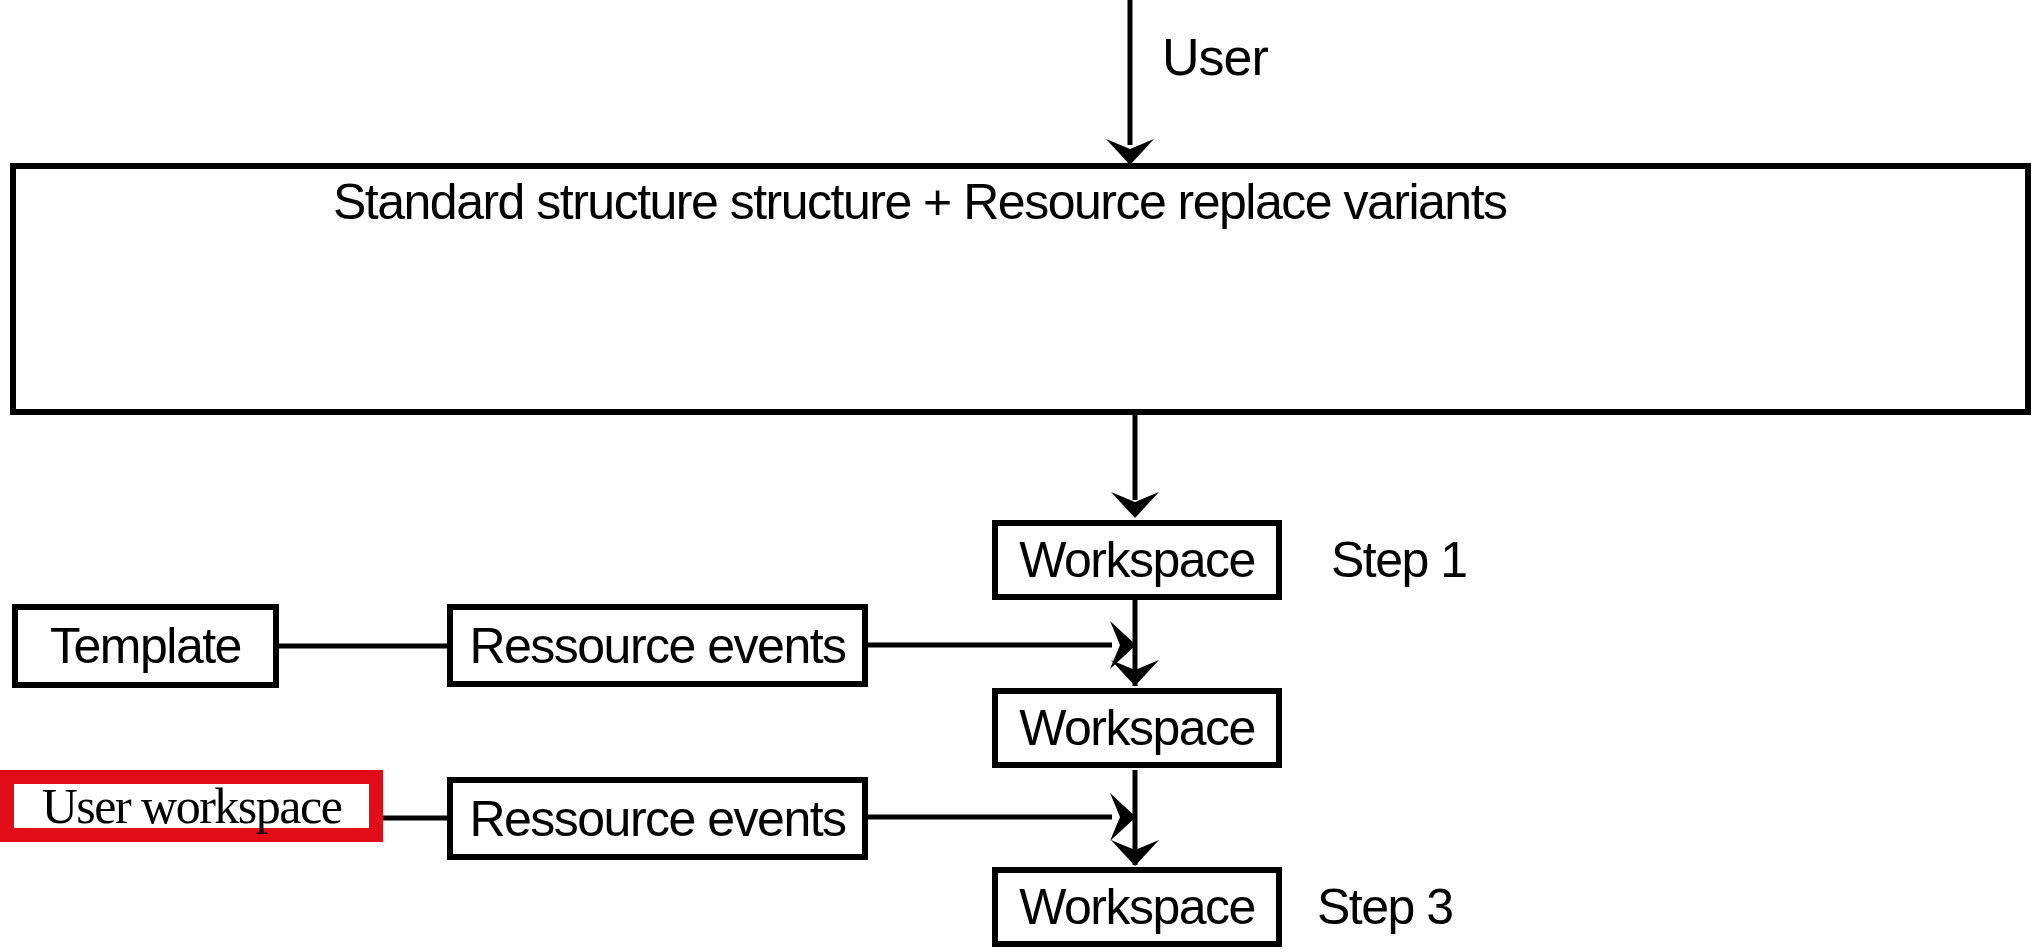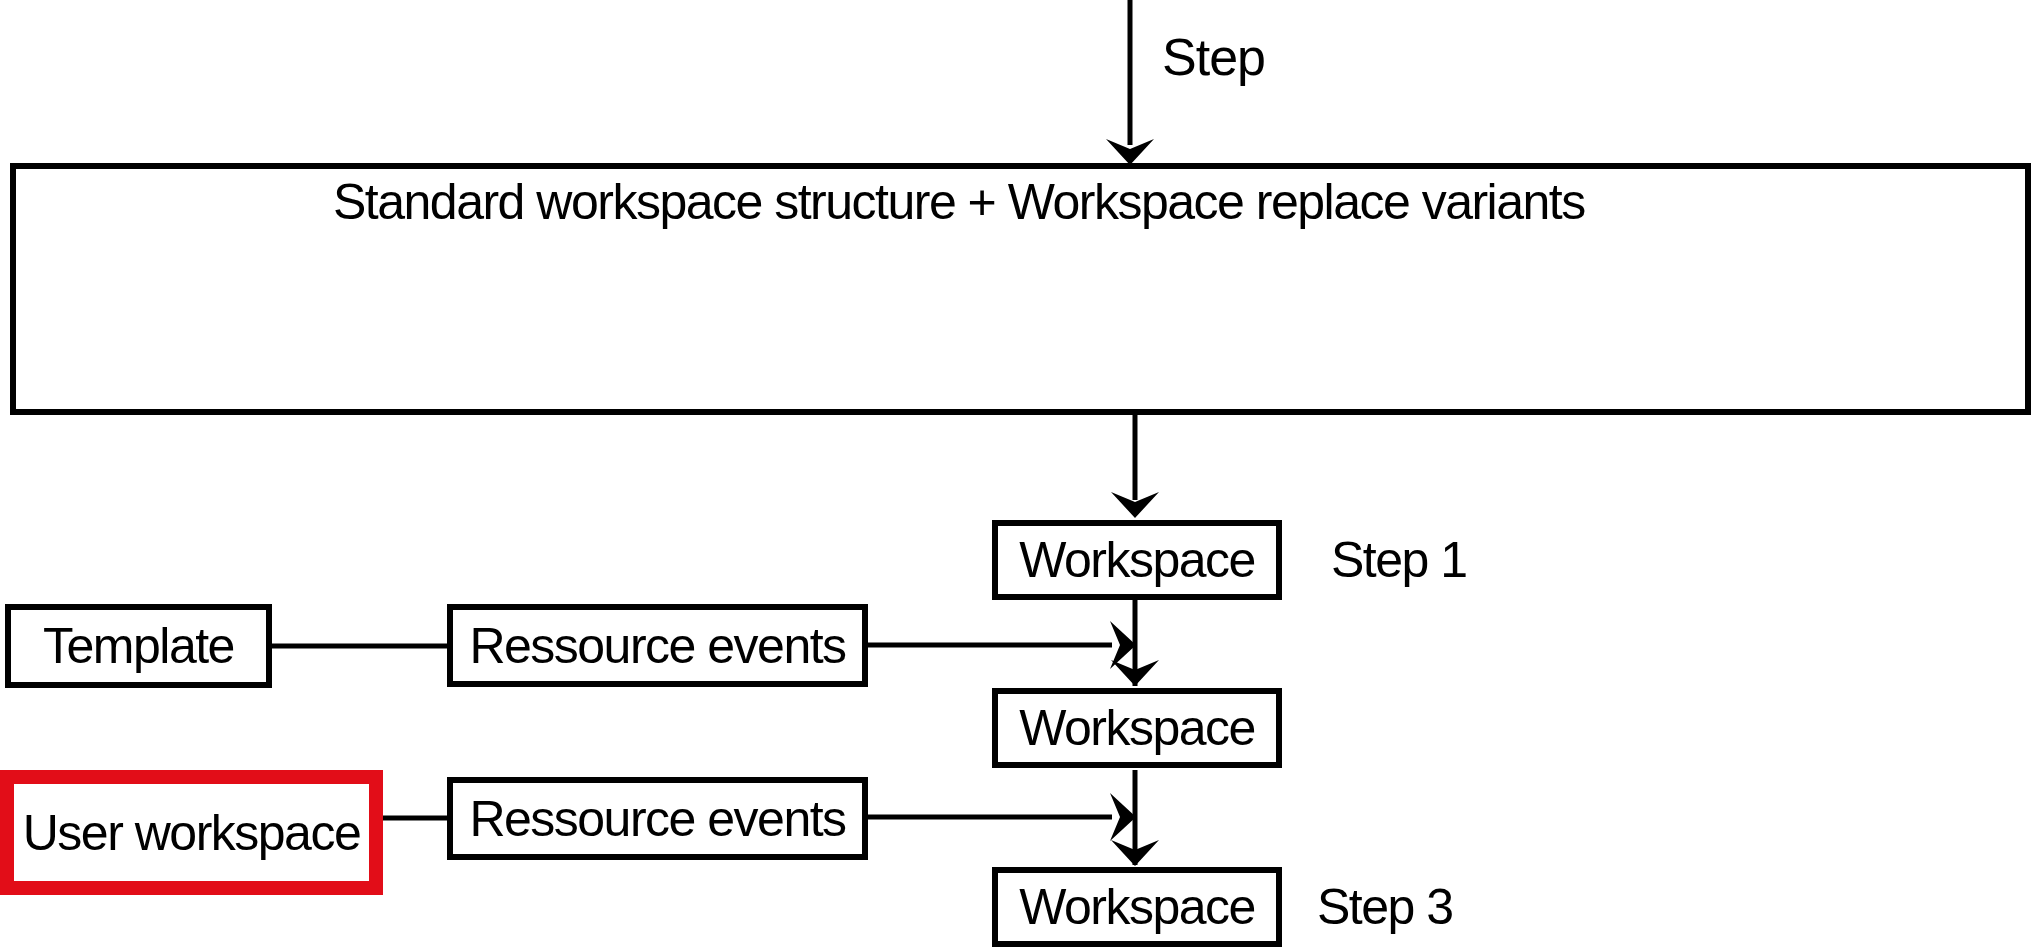--- a/index.html
+++ b/index.html
@@ -57,26 +57,27 @@
   .ws-3{top:867px;}
   .step-label{
     position:absolute;left:1317px;width:200px;height:80px;
     display:flex;align-items:center;
     font-size:50px;letter-spacing:-1.5px;white-space:nowrap;
     line-height:1;
   }
   .step-1{top:520px;margin-left:14px;}
   .step-2{top:688px;}
   .step-3{top:867px;}
-  .template-box{left:5px;top:604px;width:267px;height:84px;}
+  .template-box{left:12px;top:604px;width:267px;height:84px;}
   .ressource-box-1{left:447px;top:604px;width:421px;height:83px;}
   .ressource-box-2{left:447px;top:777px;width:421px;height:83px;}
   .user-workspace-box{
-    left:0px;top:770px;width:383px;height:125px;
+    left:0px;top:770px;width:383px;height:72px;
     border:14px solid var(--highlight);
+    font-family:Liberation Serif, serif;
   }
 </style>
 </head>
 <body>
 
 <div class="canvas">
 
   <svg class="connector-layer" width="2040" height="952" viewBox="0 0 2040 952" aria-hidden="true">
 
     <line x1="1130" y1="0" x2="1130" y2="145"></line>
@@ -93,24 +94,24 @@
     <polygon points="1136,645 1110,621 1120,645 1110,669"></polygon>
 
     <line x1="1135" y1="770" x2="1135" y2="865"></line>
     <polygon points="1135,866 1111,840 1135,850 1159,840"></polygon>
 
     <line x1="381" y1="818" x2="450" y2="818"></line>
     <line x1="866" y1="817" x2="1112" y2="817"></line>
     <polygon points="1136,817 1110,793 1120,817 1110,841"></polygon>
   </svg>
 
-  <div class="start-label">Step</div>
+  <div class="start-label">User</div>
 
   <div class="big-box"></div>
-  <div class="big-box-title">Standard workspace structure + Workspace replace variants</div>
+  <div class="big-box-title">Standard structure structure + Resource replace variants</div>
 
   <div class="node workspace-box ws-1">
     <span>Workspace</span>
   </div>
   <div class="step-label step-1">Step 1</div>
 
   <div class="node workspace-box ws-2">
     <span>Workspace</span>
   </div>
 

